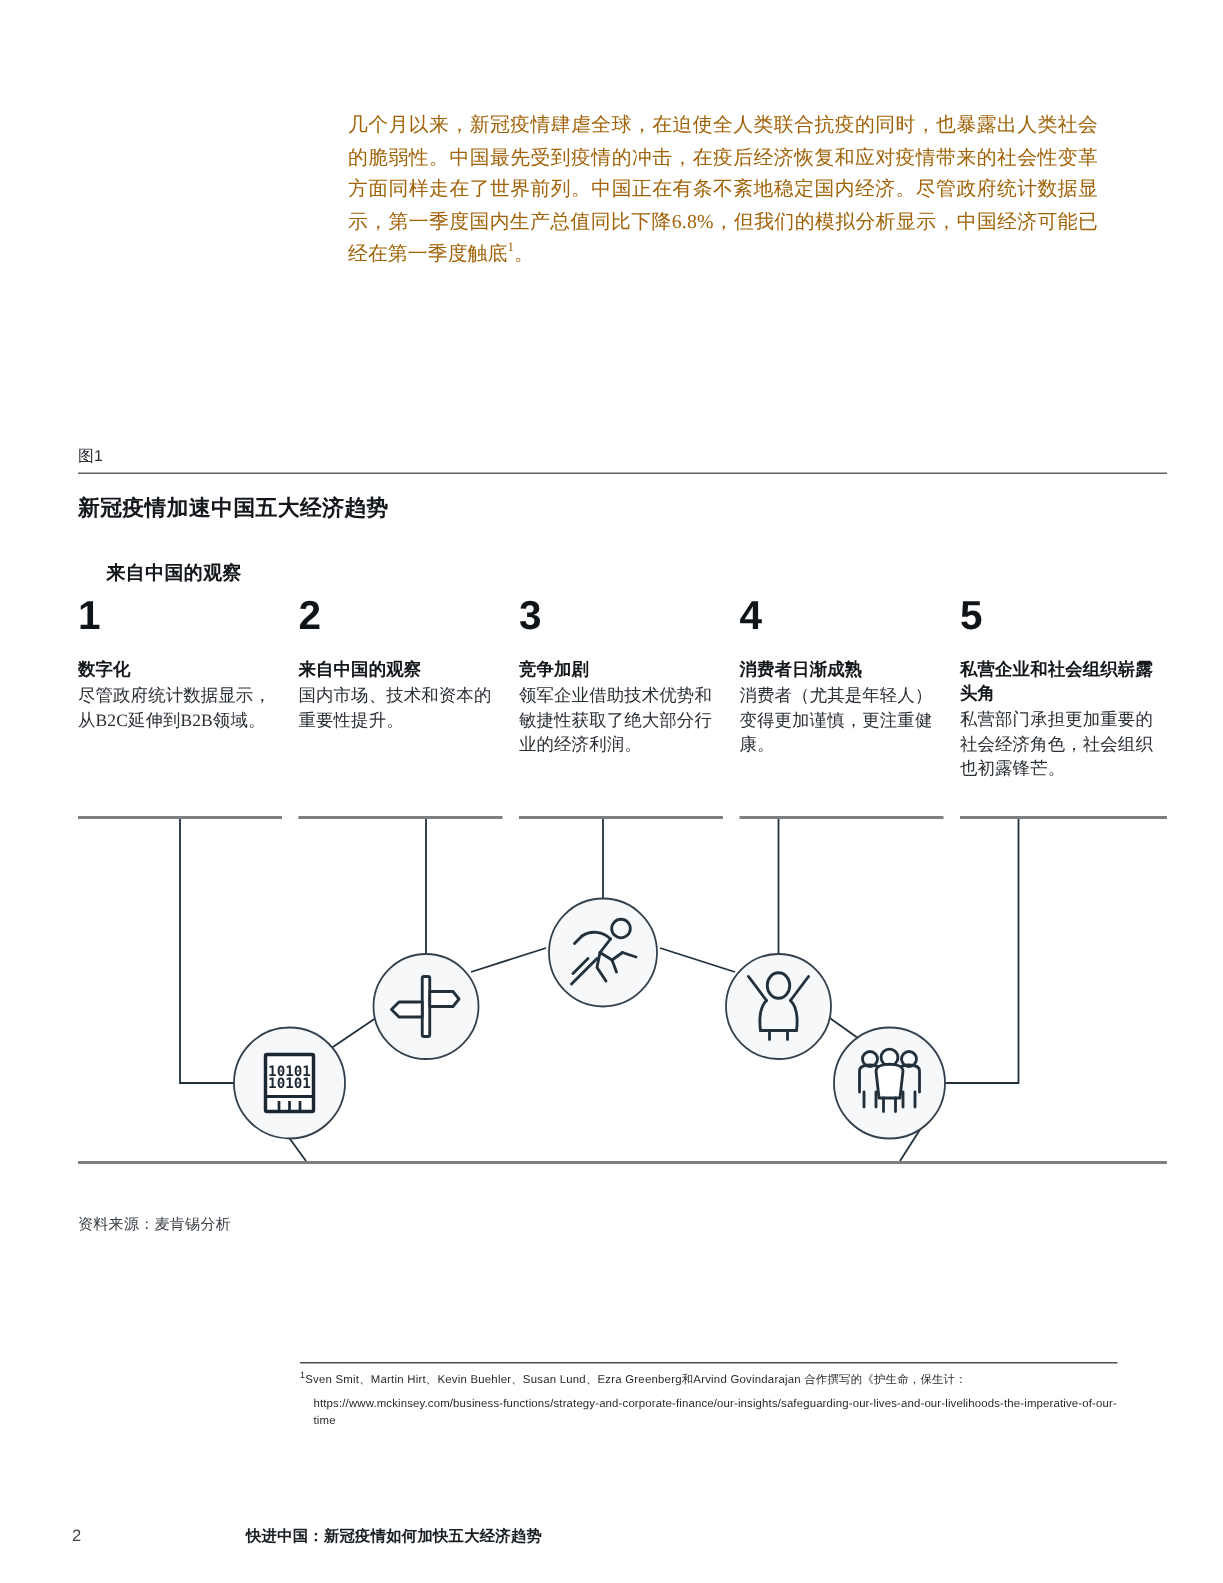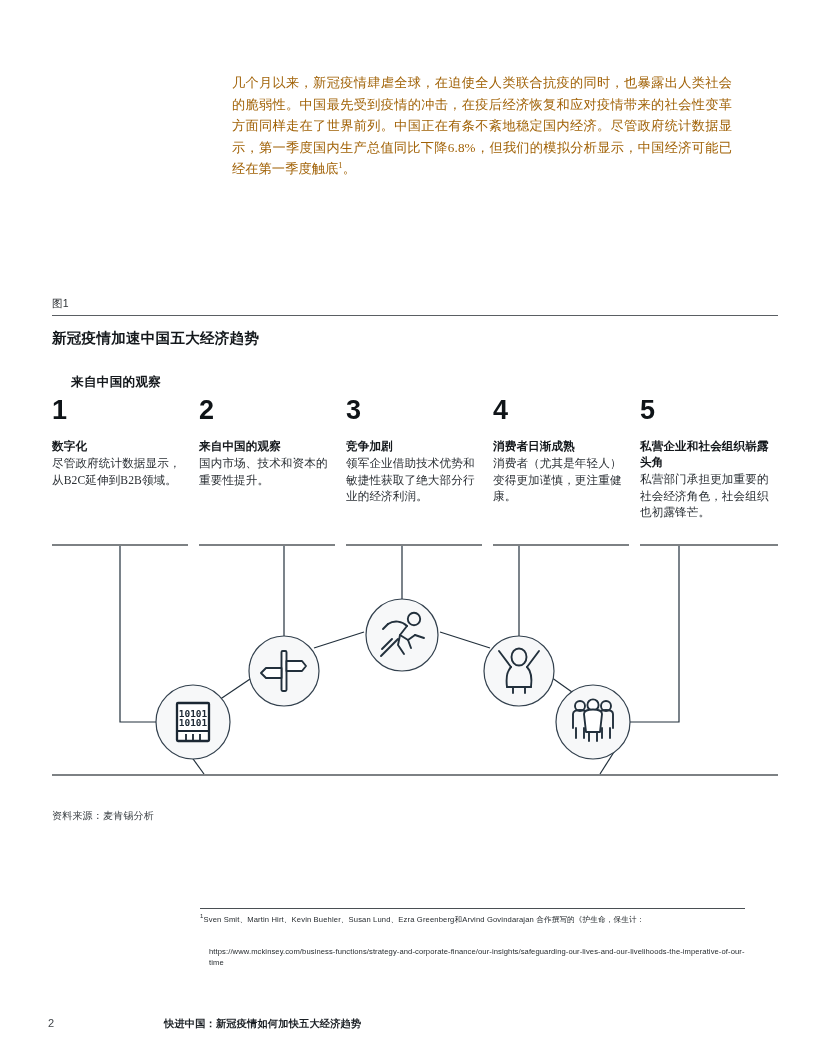--- a/index.html
+++ b/index.html
@@ -160,21 +160,21 @@
   }
   .footnote-line2 { padding-left: 9px; }
   .footnote-url {
     font-size: 7.6px;
     line-height: 11.6px;
     color: #1f2428;
     font-family: "Liberation Sans", "DejaVu Sans", sans-serif;
     letter-spacing: 0.1px;
     word-break: break-all;
     padding-left: 9px;
-    margin-top: 20px;
+    margin-top: 4px;
   }
 
   
   .pg-footer {
     position: absolute;
     left: 48px;
     top: 1017px;
     width: 730px;
     display: flex;
     align-items: baseline;

